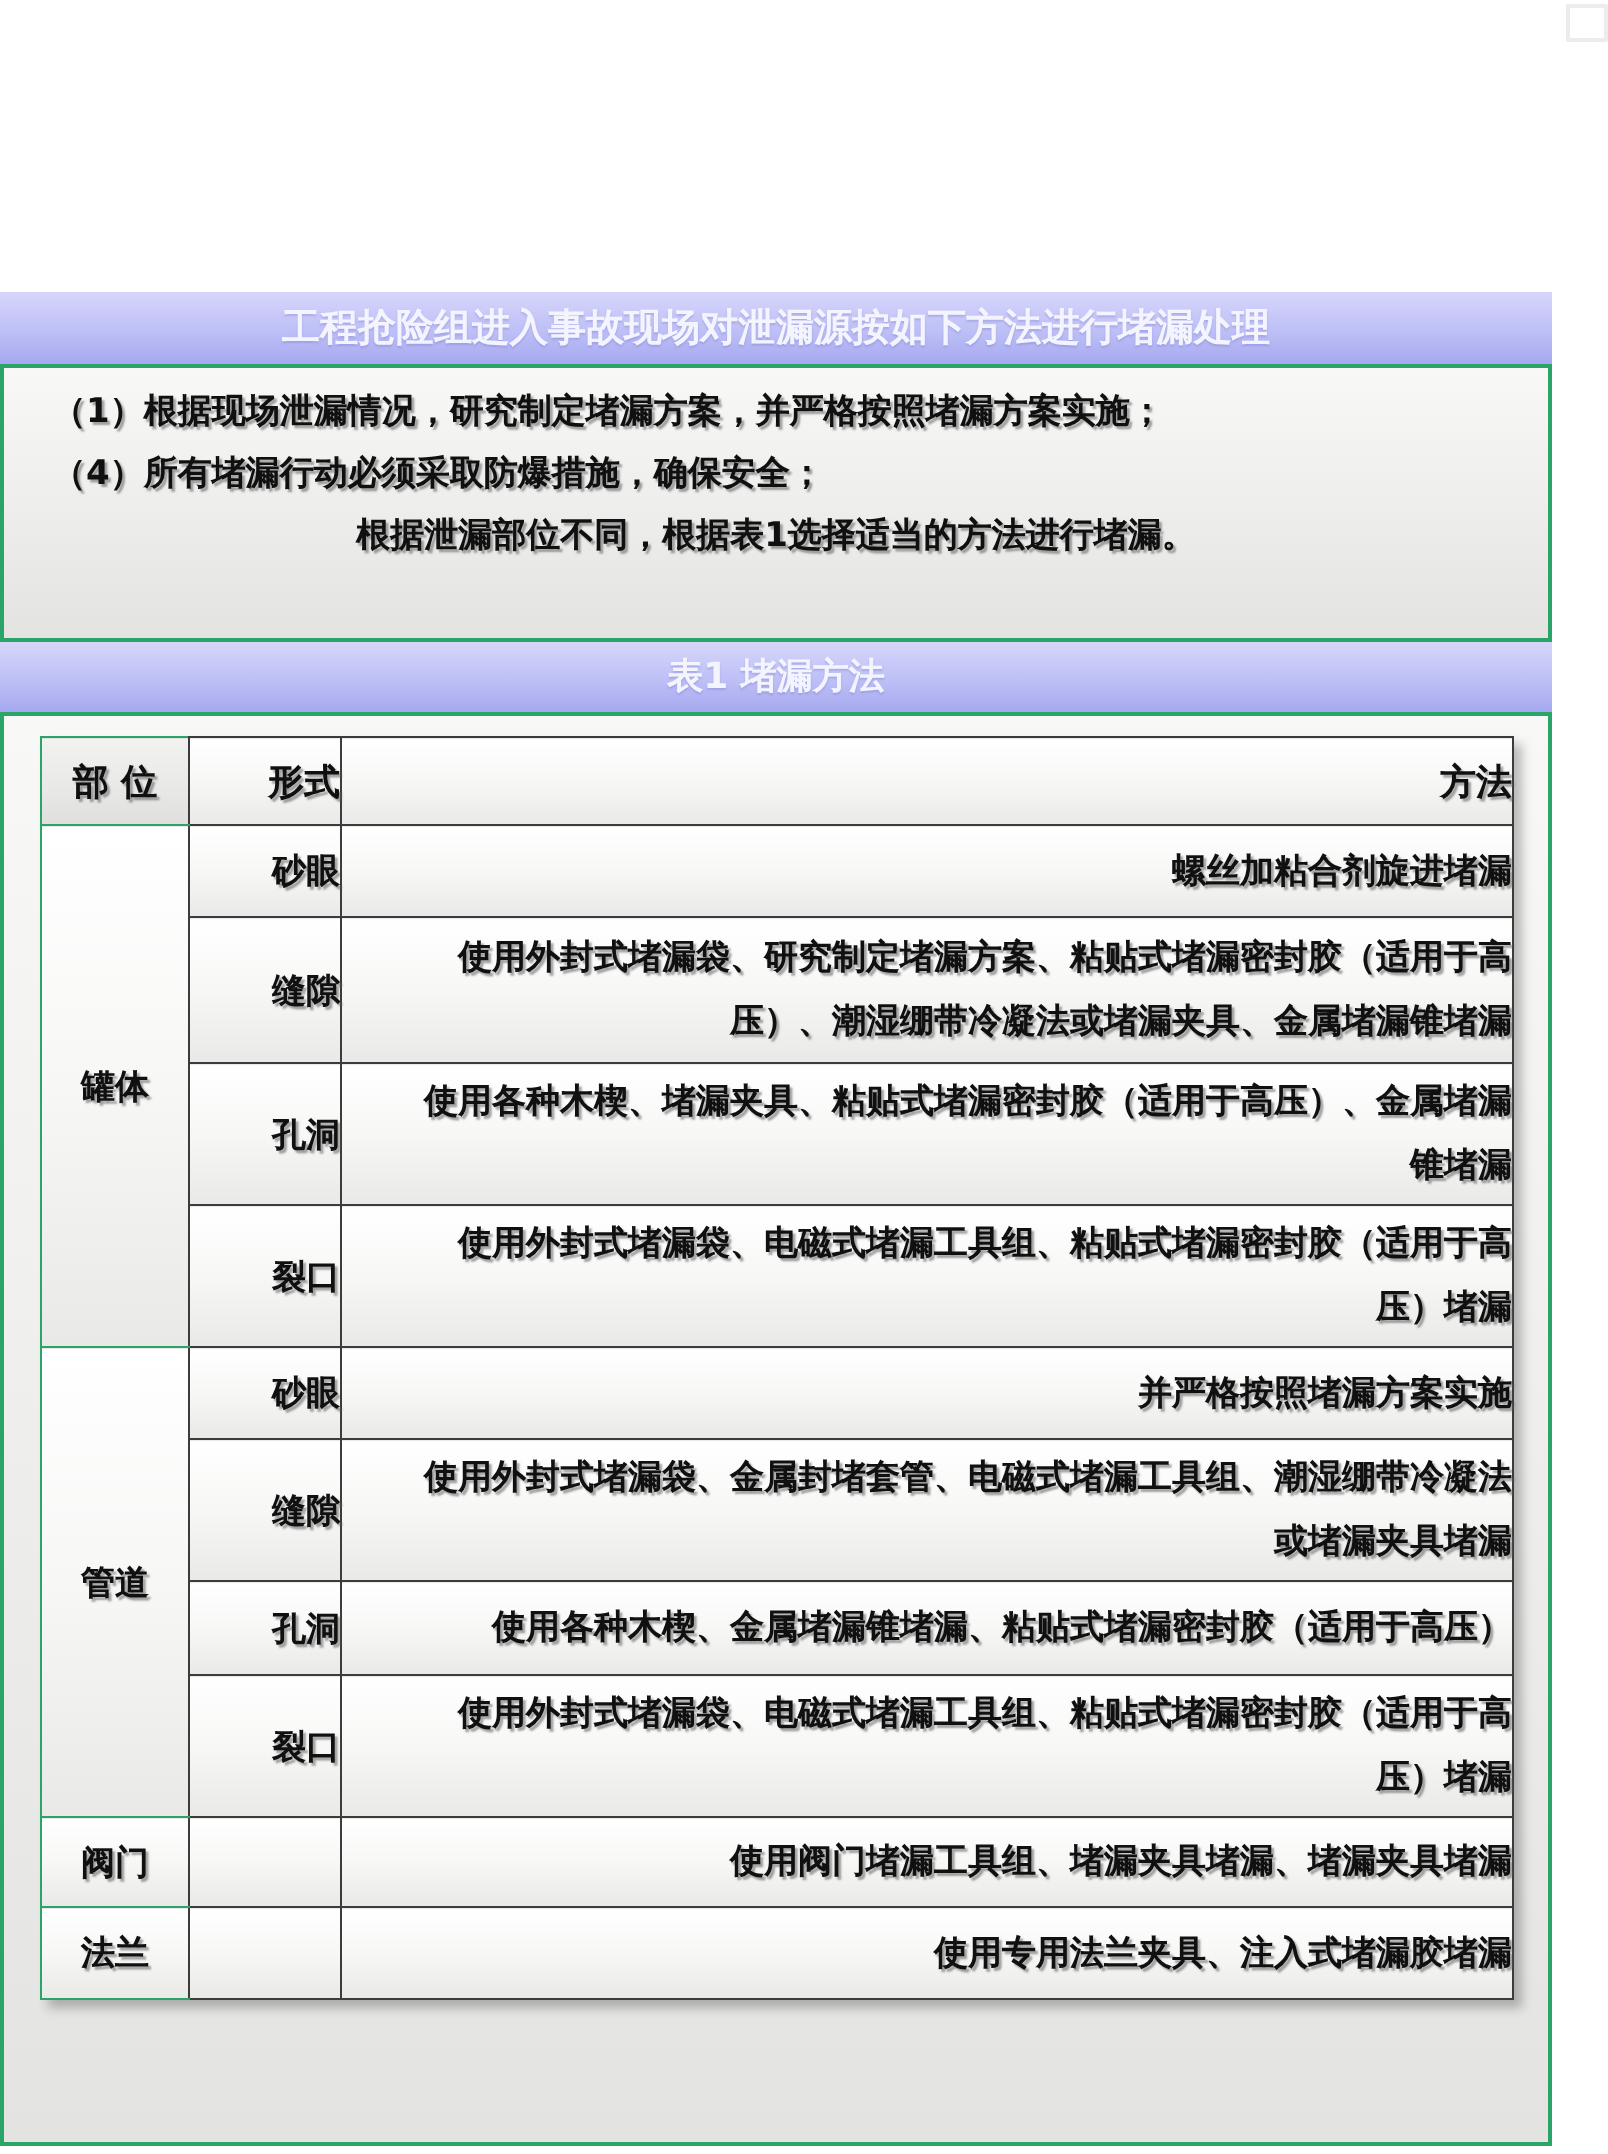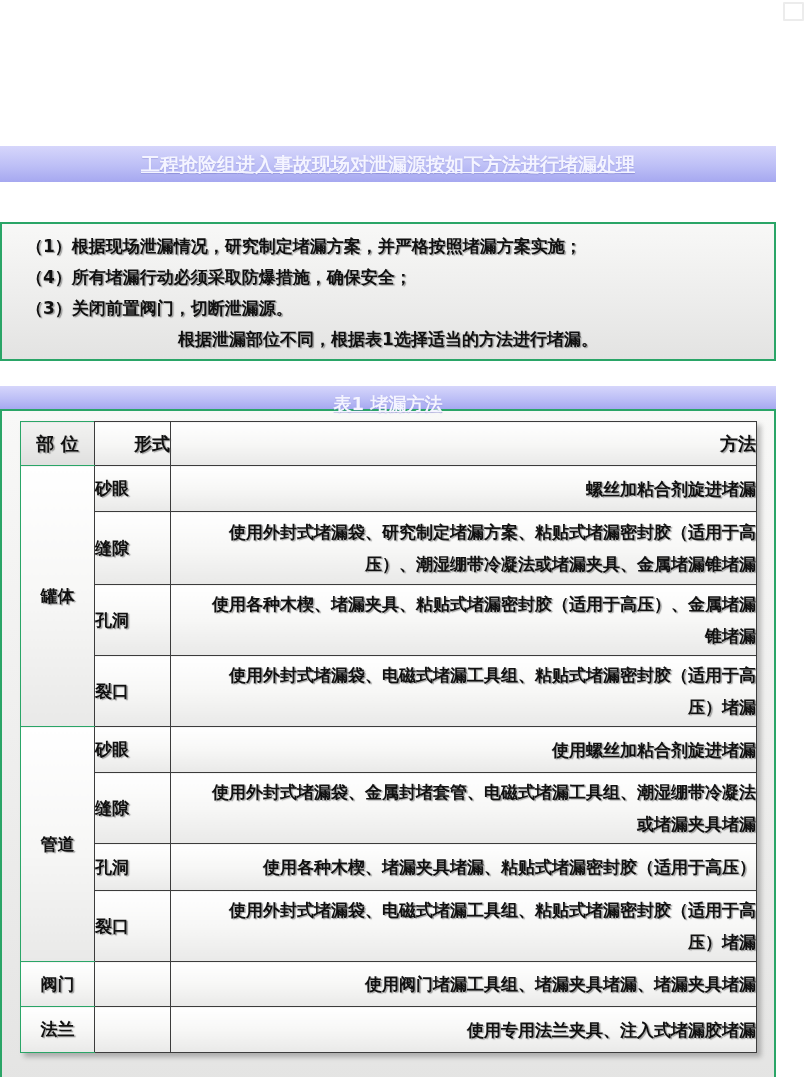--- a/index.html
+++ b/index.html
@@ -9,29 +9,28 @@
   }
   .scroll-thumb{
     position:absolute;left:783px;top:2px;width:17px;height:15px;
     background:#ffffff;border:2px solid #ececec;border-radius:1px;
   }
   .content{position:absolute;left:0;top:146px;width:776px;}
   .banner{
     width:776px;text-align:center;font-weight:bold;color:#f4f4ff;
     background:linear-gradient(180deg,#d6d6fb 0%,#bdbff6 55%,#a6a8f0 100%);
     text-shadow:0 1px 1px rgba(120,120,200,0.35);
-    text-decoration:underline;
   }
   .banner-1{height:36px;line-height:36px;font-size:19px;}
-  .banner-2{height:23px;line-height:35px;font-size:18px;margin-top:25px;}
+  .banner-2{height:35px;line-height:35px;font-size:18px;}
   .section{
     box-sizing:border-box;border:2px solid #2aa567;width:776px;
     background:linear-gradient(180deg,#f8f8f7 0%,#ededec 55%,#e3e3e2 100%);
   }
-  .section-intro{height:139px;padding-top:7px;margin-top:40px;}
+  .section-intro{height:139px;padding-top:7px;}
   .section-table{height:717px;}
   .doc-text{
     font-weight:bold;color:#101010;
     text-shadow:1.4px 1.4px 1px rgba(90,90,90,0.55);
     margin-left:36px;
   }
   p.intro-line{margin:0;padding:0 10px 0 24px;font-size:17px;line-height:31px;white-space:nowrap;}
   p.intro-final{padding-left:10px;text-align:center;}
   table.leak{
     border-collapse:collapse;margin:10px 0 0 18px;width:736px;
@@ -44,38 +43,37 @@
     border:1.5px solid #3c3c3c;font-size:17px;padding:0;
     background:linear-gradient(180deg,#ffffff 0%,#f7f7f6 50%,#e9e9e8 100%);
     vertical-align:middle;
   }
   table.leak .cell-part{
     border-top-color:#2aa567;border-bottom-color:#2aa567;border-left-color:#2aa567;
     text-align:center;
   }
   table.leak th{font-size:18px;text-align:right;}
   table.leak th.cell-part{background:linear-gradient(180deg,#f2f2f1 0%,#e8e8e7 60%,#dfdfde 100%);}
-  td.cell-form{text-align:left;}
+  td.cell-form{text-align:right;}
   td.cell-method{padding:3px 10px;line-height:32px;text-indent:2em;text-align:right;}
   tr.h44{height:44px;} tr.h45{height:45px;} tr.h46{height:46px;}
   tr.h47{height:47px;} tr.h71{height:71px;} tr.h73{height:73px;}
 </style>
 </head>
 <body>
 
 <div class="scroll-thumb"></div>
 
 <div class="content">
 
   <div class="banner banner-1">工程抢险组进入事故现场对泄漏源按如下方法进行堵漏处理</div>
 
   <div class="section section-intro">
     <p class="intro-line doc-text">（1）根据现场泄漏情况，研究制定堵漏方案，并严格按照堵漏方案实施；</p>
     <p class="intro-line doc-text">（4）所有堵漏行动必须采取防爆措施，确保安全；</p>
-    <p class="intro-line doc-text">（3）关闭前置阀门，切断泄漏源。</p>
     <p class="intro-line intro-final doc-text">根据泄漏部位不同，根据表1选择适当的方法进行堵漏。</p>
   </div>
 
   <div class="banner banner-2">表1 堵漏方法</div>
 
   <div class="section section-table">
     <table class="leak">
       <colgroup>
           <col class="c-part">
           <col class="c-form">
@@ -103,29 +101,29 @@
         <td class="cell-method doc-text">使用各种木楔、堵漏夹具、粘贴式堵漏密封胶（适用于高压）、金属堵漏锥堵漏</td>
       </tr>
       <tr class="h71">
         <td class="cell-form doc-text">裂口</td>
         <td class="cell-method doc-text">使用外封式堵漏袋、电磁式堵漏工具组、粘贴式堵漏密封胶（适用于高压）堵漏</td>
       </tr>
 
       <tr class="h46">
         <td class="cell-part doc-text" rowspan="4">管道</td>
         <td class="cell-form doc-text">砂眼</td>
-        <td class="cell-method doc-text">使用螺丝加粘合剂旋进堵漏</td>
+        <td class="cell-method doc-text">并严格按照堵漏方案实施</td>
       </tr>
       <tr class="h71">
         <td class="cell-form doc-text">缝隙</td>
         <td class="cell-method doc-text">使用外封式堵漏袋、金属封堵套管、电磁式堵漏工具组、潮湿绷带冷凝法或堵漏夹具堵漏</td>
       </tr>
       <tr class="h47">
         <td class="cell-form doc-text">孔洞</td>
-        <td class="cell-method doc-text">使用各种木楔、堵漏夹具堵漏、粘贴式堵漏密封胶（适用于高压）</td>
+        <td class="cell-method doc-text">使用各种木楔、金属堵漏锥堵漏、粘贴式堵漏密封胶（适用于高压）</td>
       </tr>
       <tr class="h71">
         <td class="cell-form doc-text">裂口</td>
         <td class="cell-method doc-text">使用外封式堵漏袋、电磁式堵漏工具组、粘贴式堵漏密封胶（适用于高压）堵漏</td>
       </tr>
 
       <tr class="h45">
         <td class="cell-part doc-text">阀门</td>
         <td class="cell-form doc-text"></td>
         <td class="cell-method doc-text">使用阀门堵漏工具组、堵漏夹具堵漏、堵漏夹具堵漏</td>

